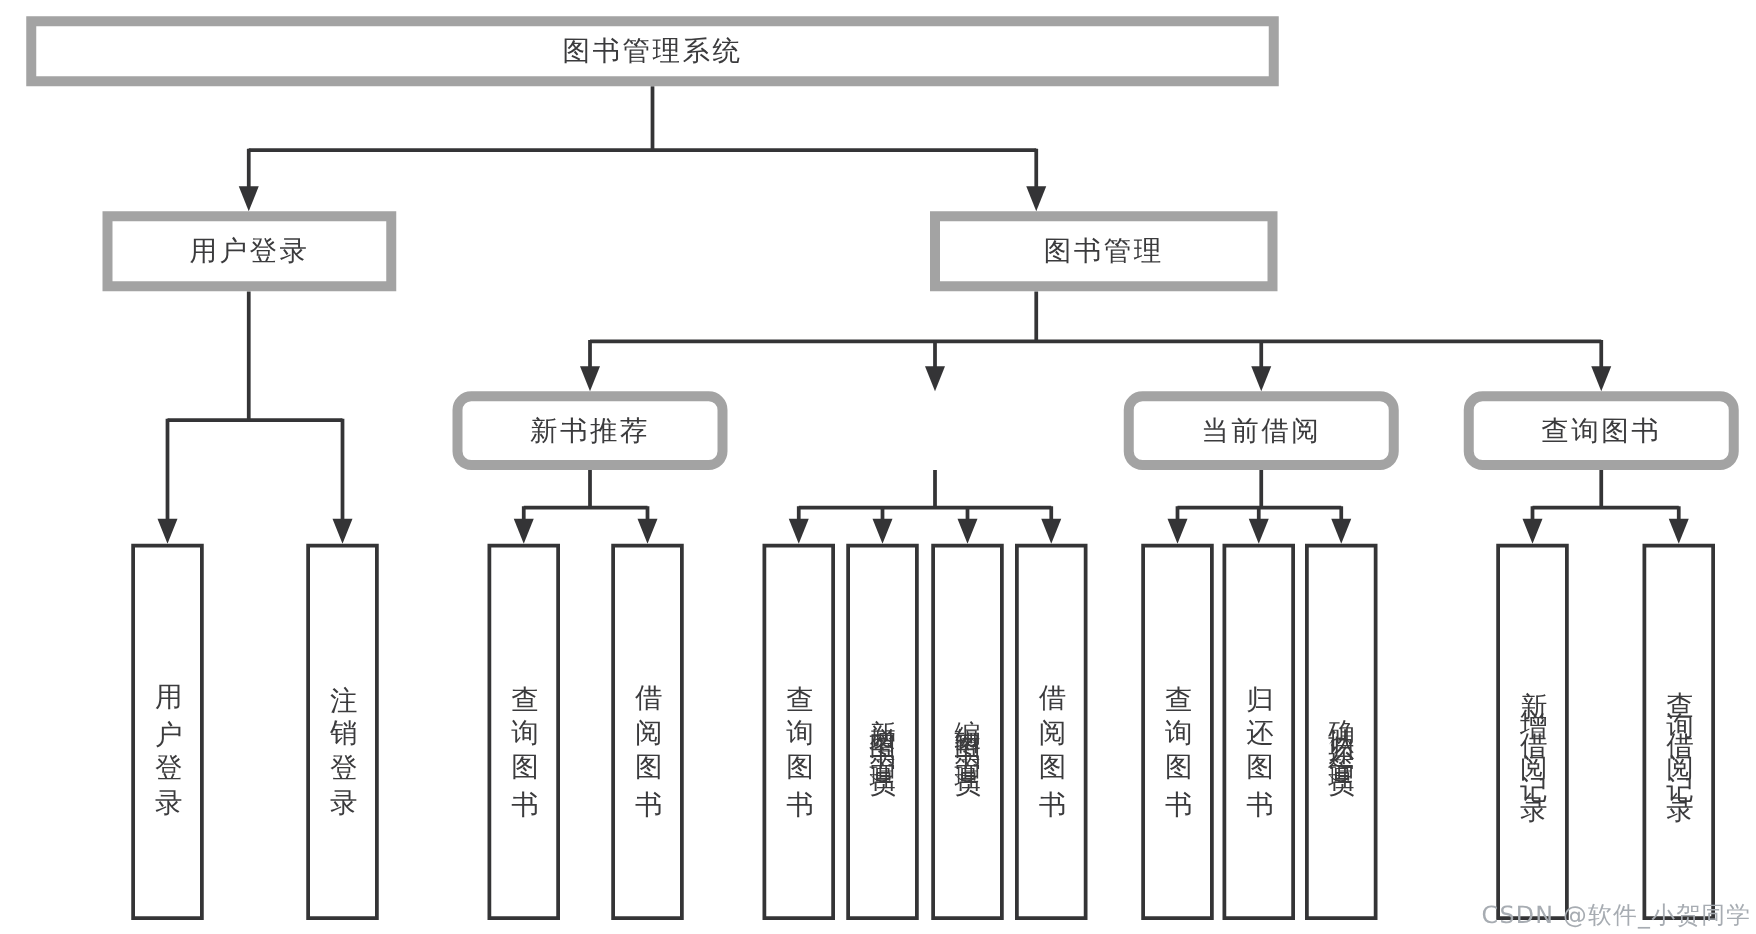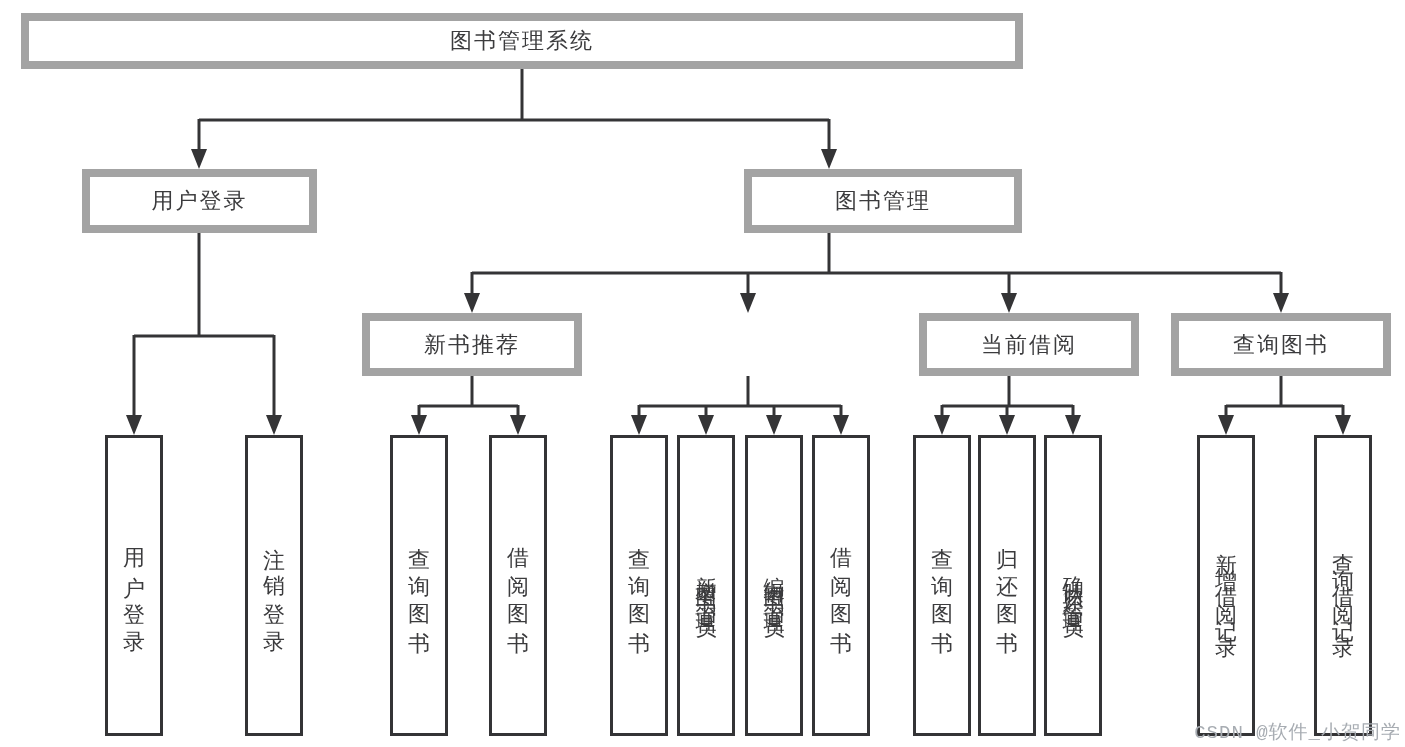--- a/index.html
+++ b/index.html
@@ -25,24 +25,24 @@
     display: flex;
     align-items: center;
     justify-content: center;
     font-size: 22px;
     letter-spacing: 2px;
     white-space: nowrap;
   }
   .node.root   { left: 21px;  top: 13px;  width: 1002px; height: 56px; }
   .node.l2a    { left: 82px;  top: 169px; width: 235px;  height: 64px; }
   .node.l2b    { left: 712px; top: 169px; width: 278px;  height: 64px; margin-left: 32px; }
-  .node.l3     { top: 313px;  width: 220px; height: 63px; }
+  .node.l3     { top: 313px;  width: 220px; height: 63px; border-radius: 15px; }
   .node.l3.p1  { left: 362px; }
   .node.l3.p2  { left: 638px; }
-  .node.l3.p3  { left: 899px; margin-left: 20px; }
+  .node.l3.p3  { left: 899px; }
   .node.l3.p4  { left: 1171px; }
   .leaf {
     position: absolute;
     box-sizing: border-box;
     top: 435px;
     width: 58px;
     height: 301px;
     border: 3px solid #343436;
     background: #ffffff;
     color: #3b3b3d;
@@ -56,21 +56,20 @@
   .leaf.mid  { letter-spacing: 17px; }
   .leaf.long { letter-spacing: 6px; font-size: 21px; }
   .watermark {
     position: absolute;
     right: 4px;
     bottom: 2px;
     font-size: 19px;
     color: #a7acb2;
     letter-spacing: 1px;
     white-space: nowrap;
-    font-family: Liberation Mono, monospace;
   }
 </style>
 </head>
 <body>
 
 <div class="canvas">
 
   <svg class="connectors" width="1405" height="747" viewBox="0 0 1405 747" stroke="#343436" stroke-width="3" fill="#343436">
 
     <line x1="522" y1="68" x2="522" y2="120"></line>

